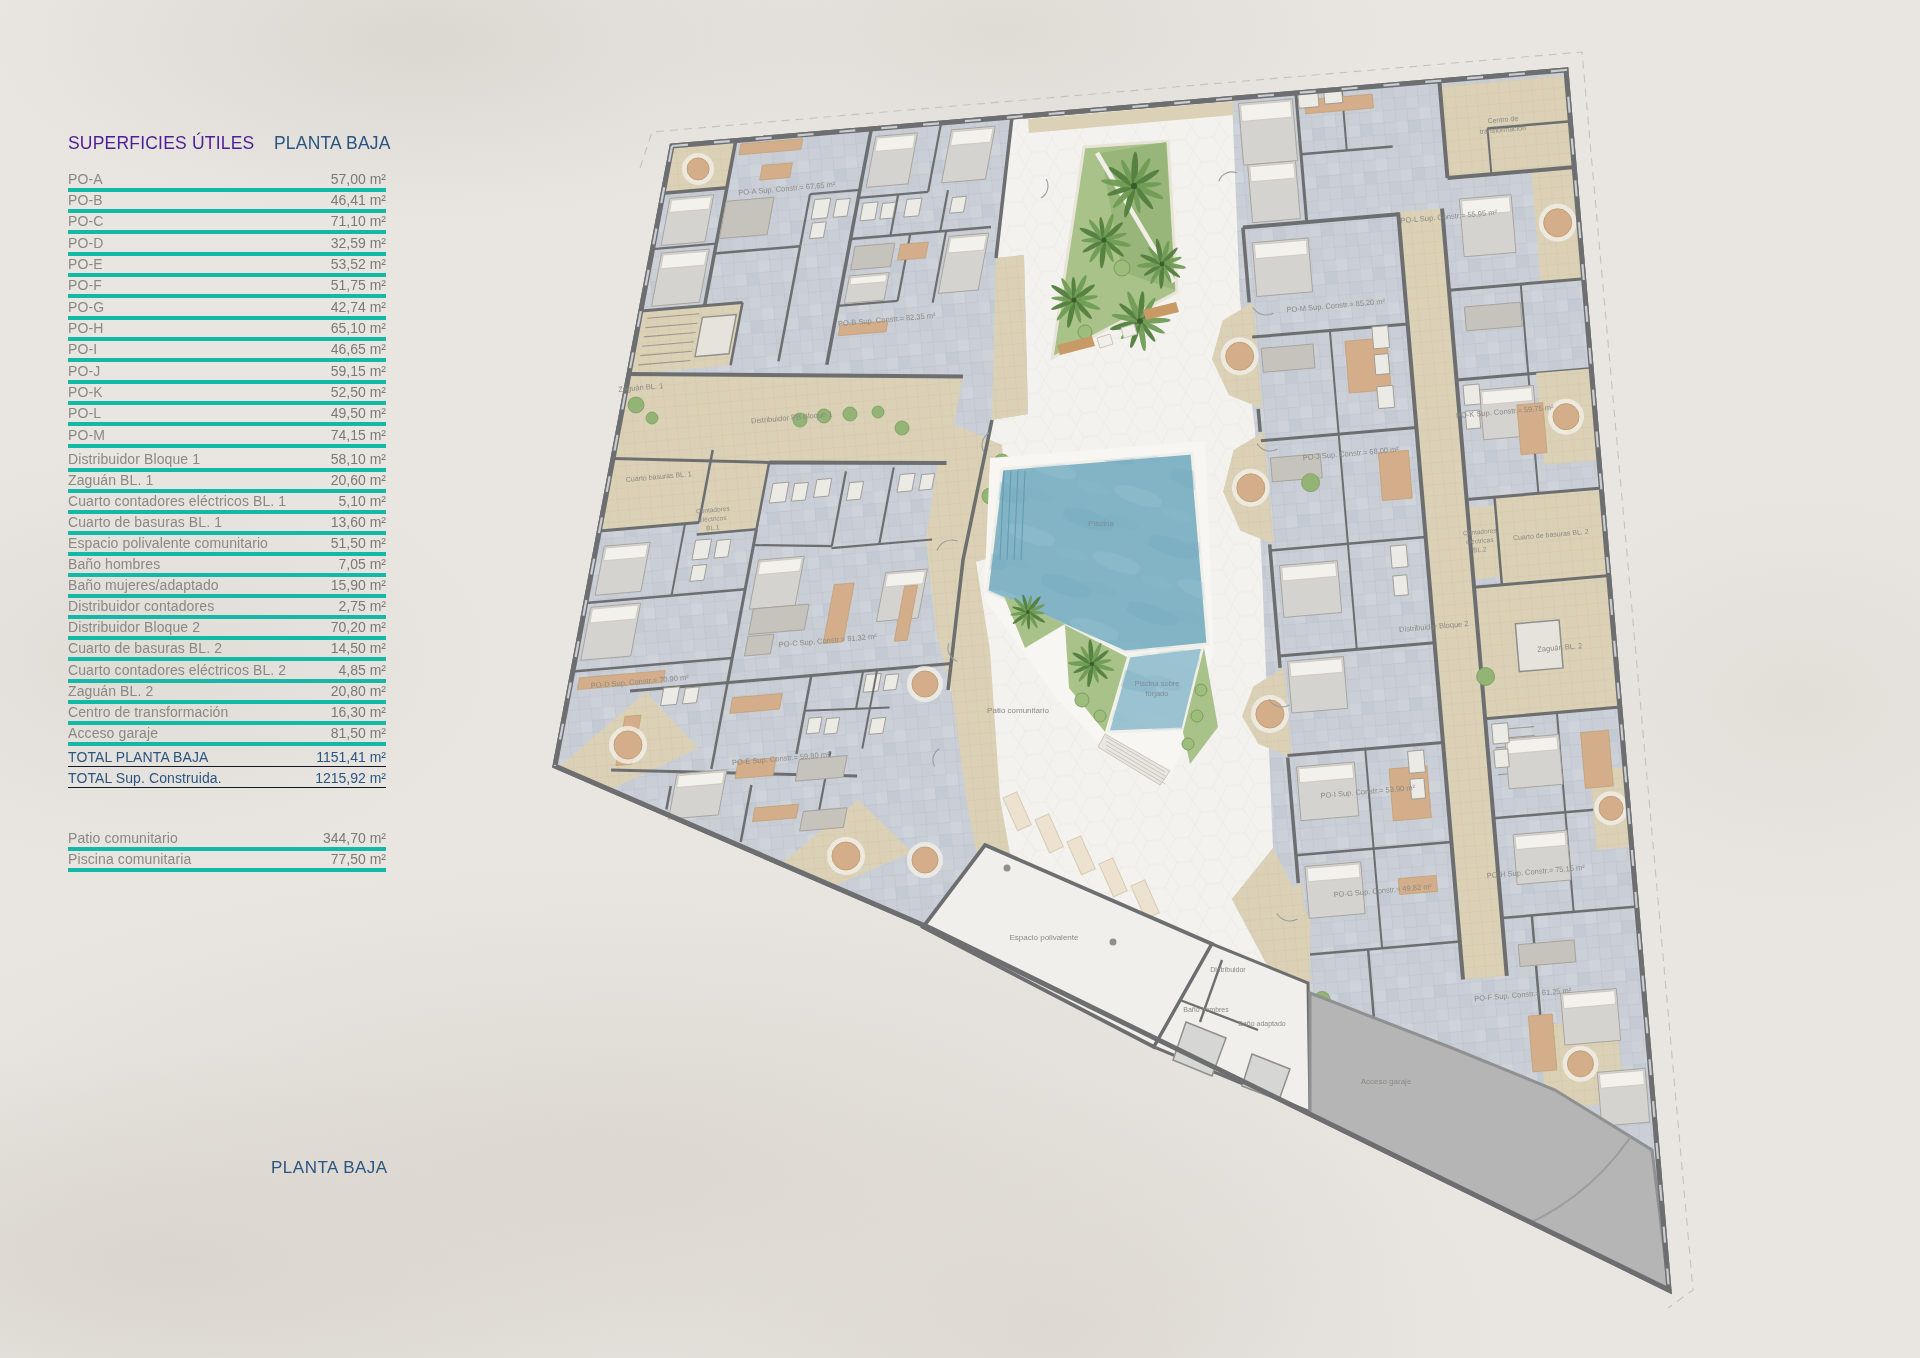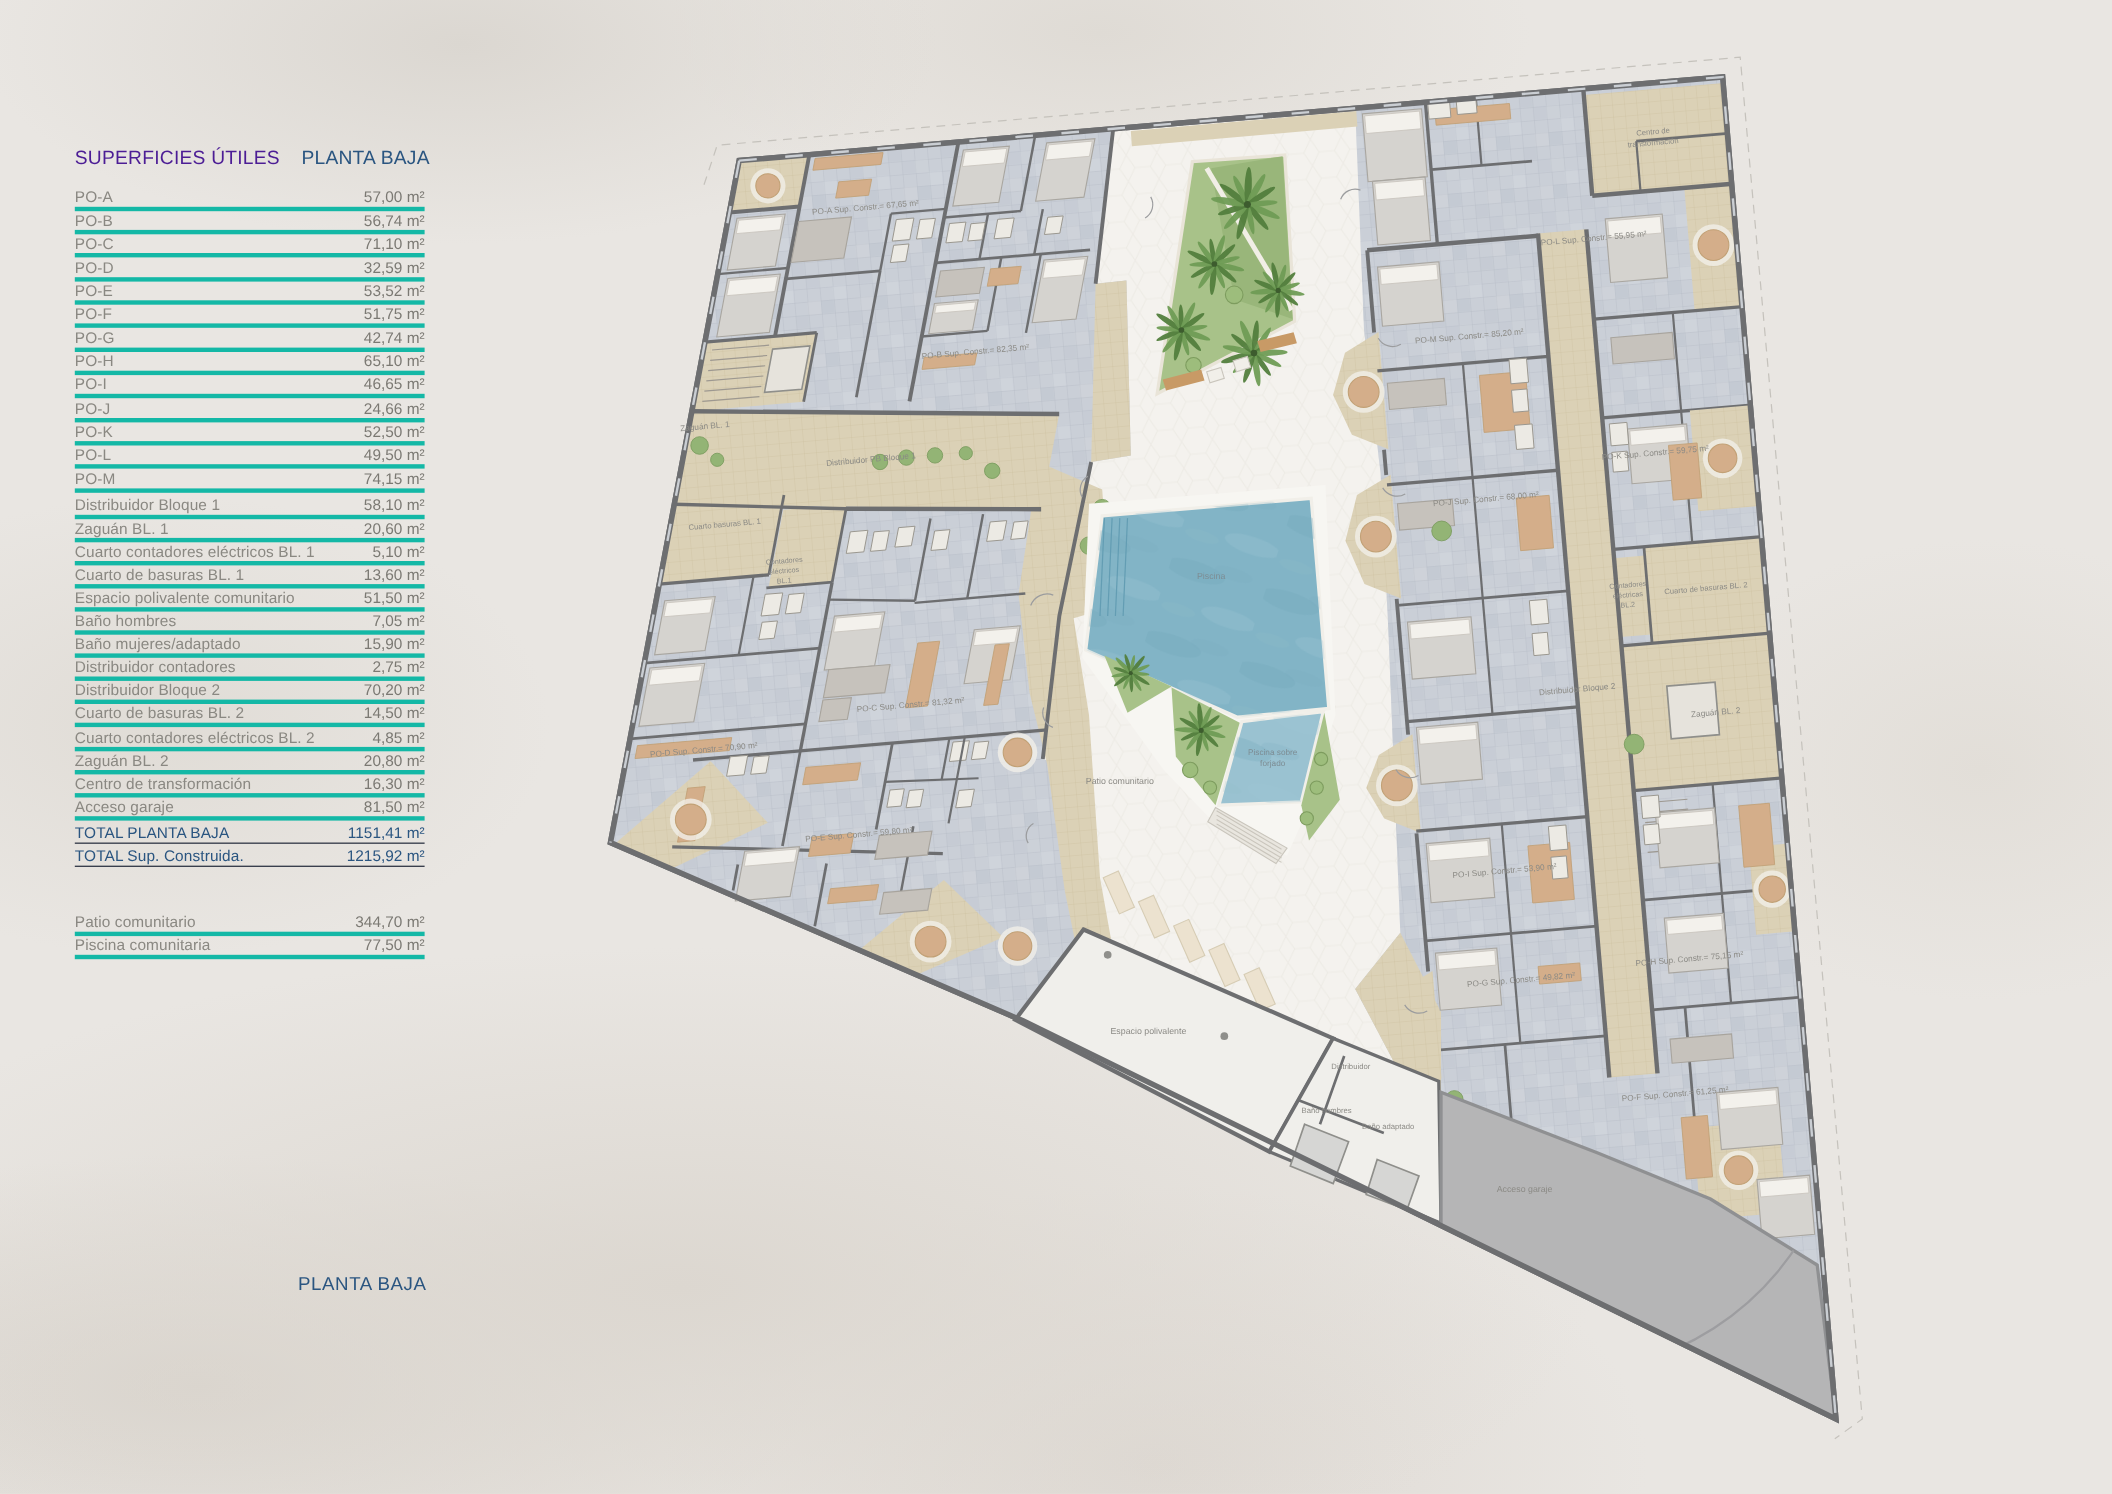--- a/index.html
+++ b/index.html
@@ -30,21 +30,21 @@
 <div id="tbl">
  <div class="h1">SUPERFICIES ÚTILES</div>
  <div class="h2">PLANTA BAJA</div>
  <div class="grp" style="top:170.2px">
 <div class="r ">
         <span class="l">PO-A</span>
         <span class="v">57,00 m²</span>
       </div>
 <div class="r ">
         <span class="l">PO-B</span>
-        <span class="v">56,74 m²</span>
+        <span class="v">46,41 m²</span>
       </div>
 <div class="r ">
         <span class="l">PO-C</span>
         <span class="v">71,10 m²</span>
       </div>
 <div class="r ">
         <span class="l">PO-D</span>
         <span class="v">32,59 m²</span>
       </div>
 <div class="r ">
@@ -62,21 +62,21 @@
 <div class="r ">
         <span class="l">PO-H</span>
         <span class="v">65,10 m²</span>
       </div>
 <div class="r ">
         <span class="l">PO-I</span>
         <span class="v">46,65 m²</span>
       </div>
 <div class="r ">
         <span class="l">PO-J</span>
-        <span class="v">24,66 m²</span>
+        <span class="v">59,15 m²</span>
       </div>
 <div class="r ">
         <span class="l">PO-K</span>
         <span class="v">52,50 m²</span>
       </div>
 <div class="r ">
         <span class="l">PO-L</span>
         <span class="v">49,50 m²</span>
       </div>
 <div class="r ">

